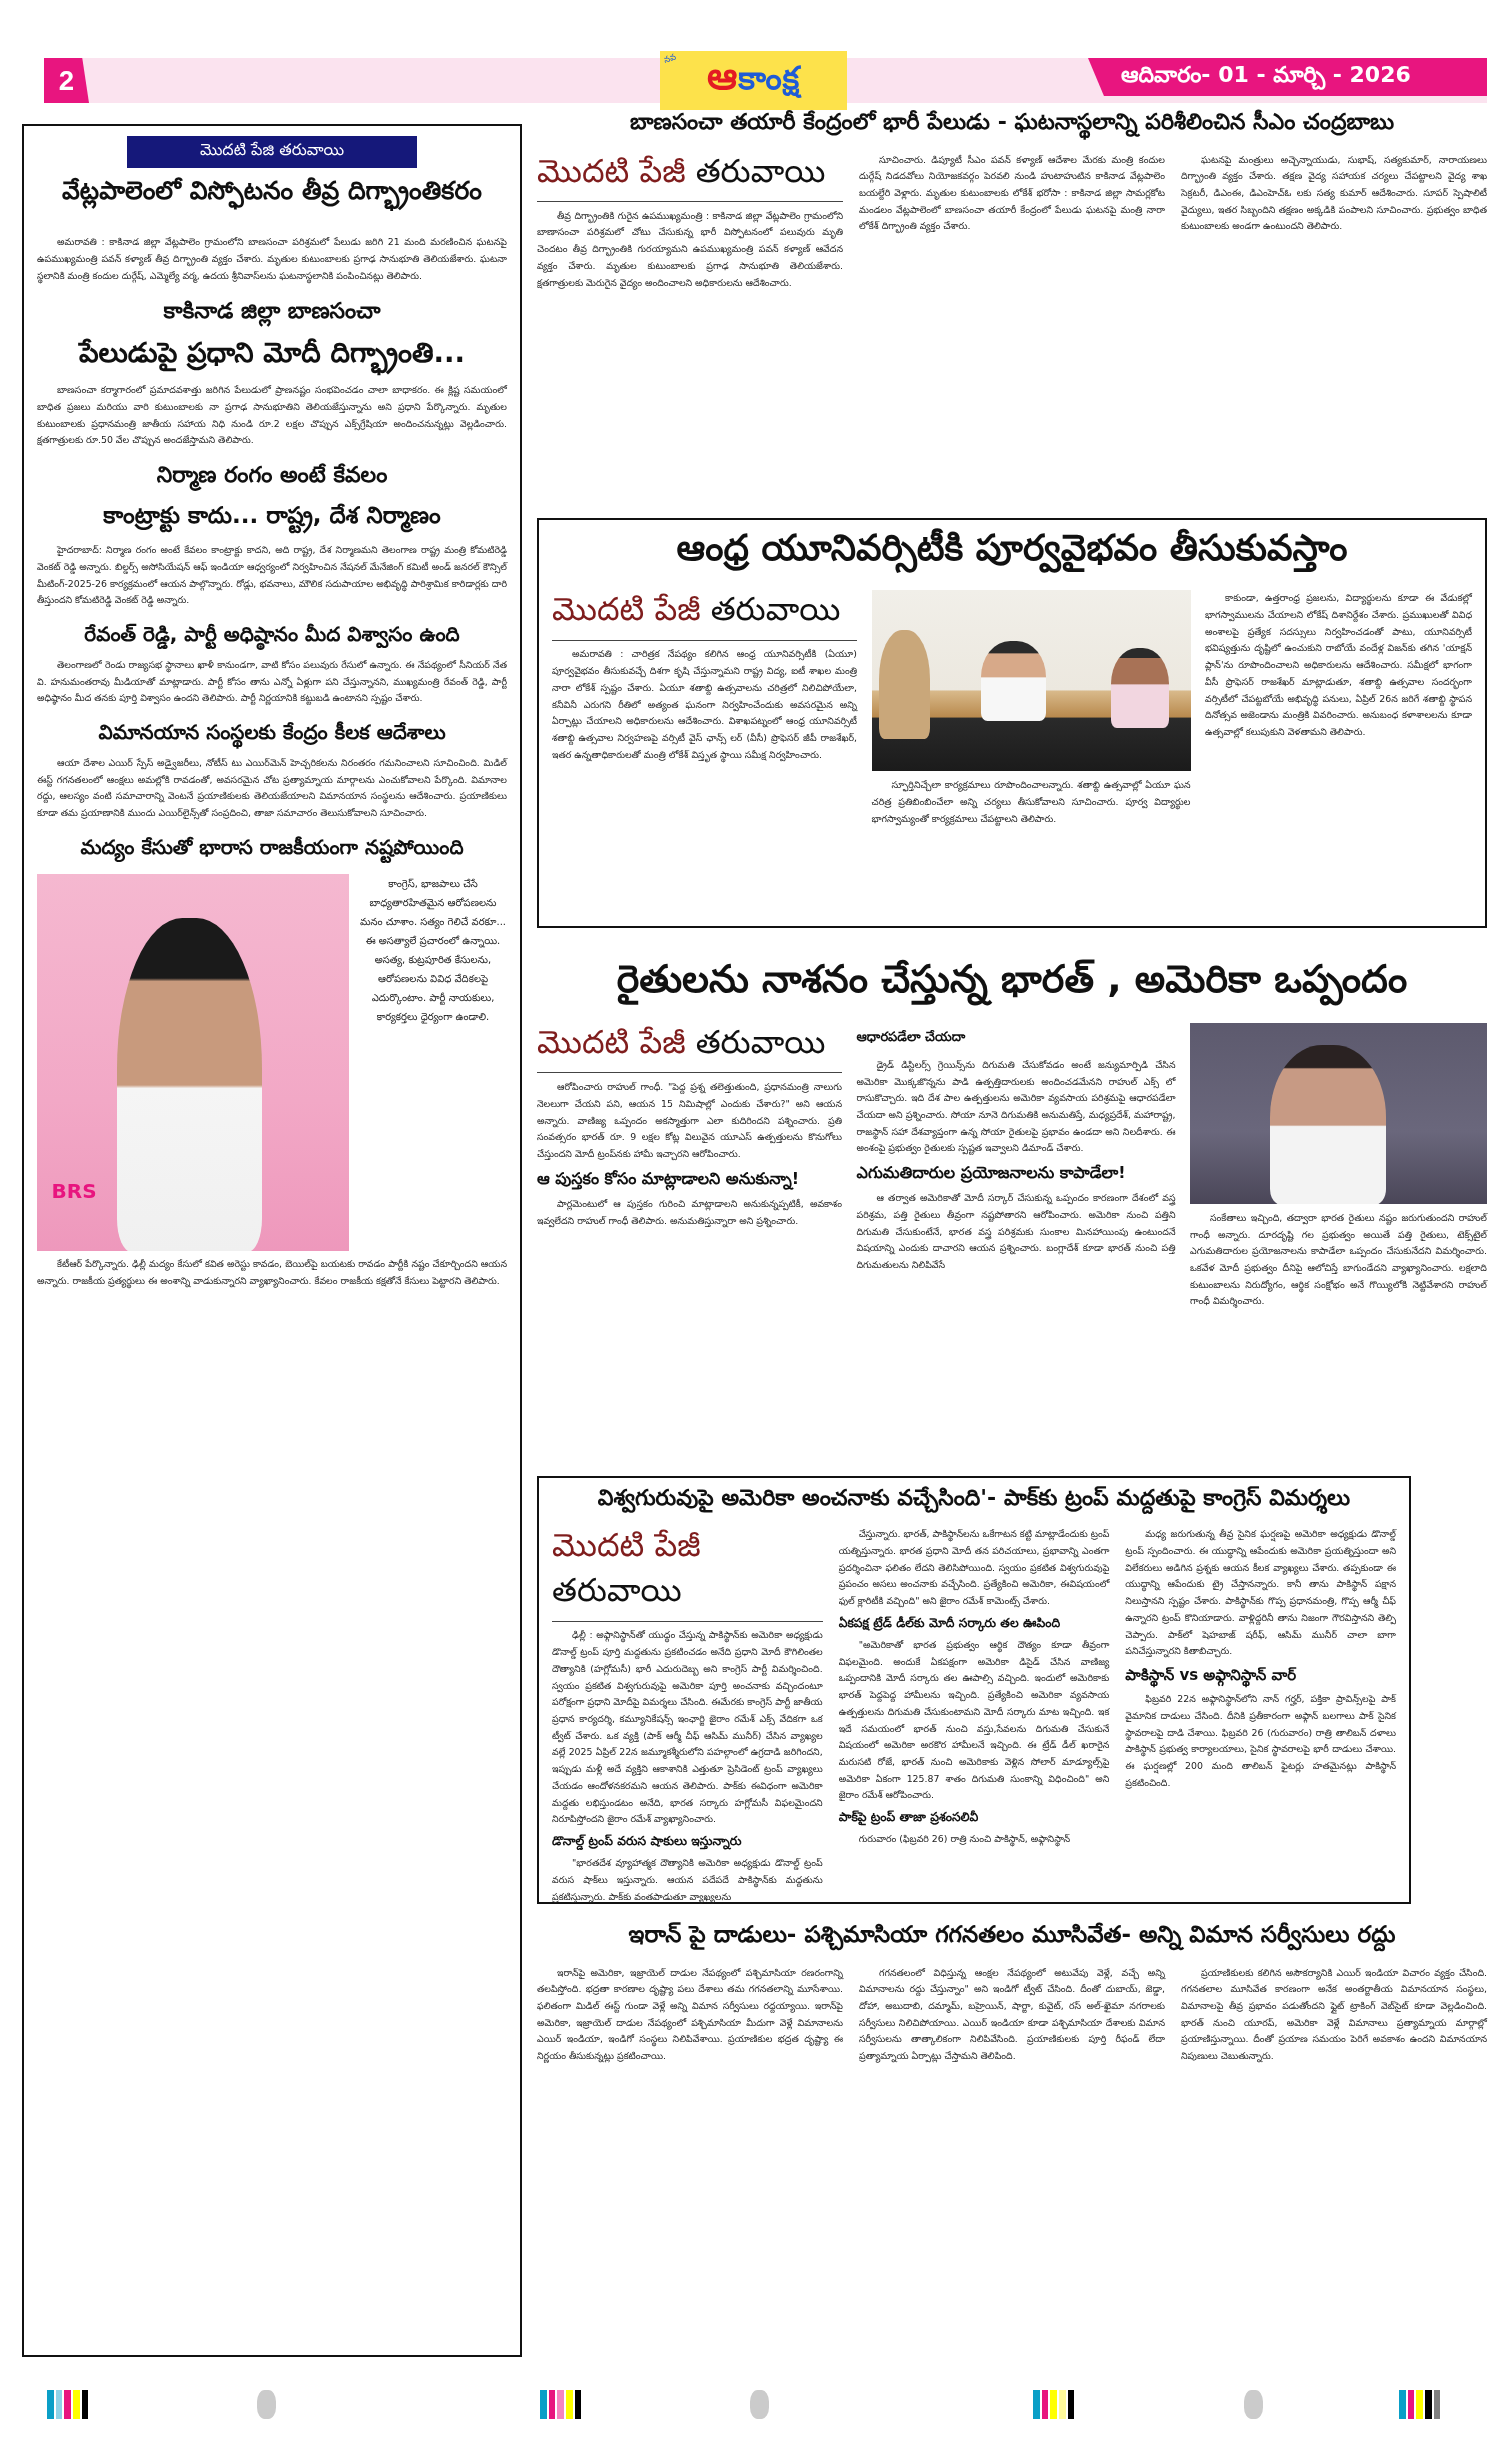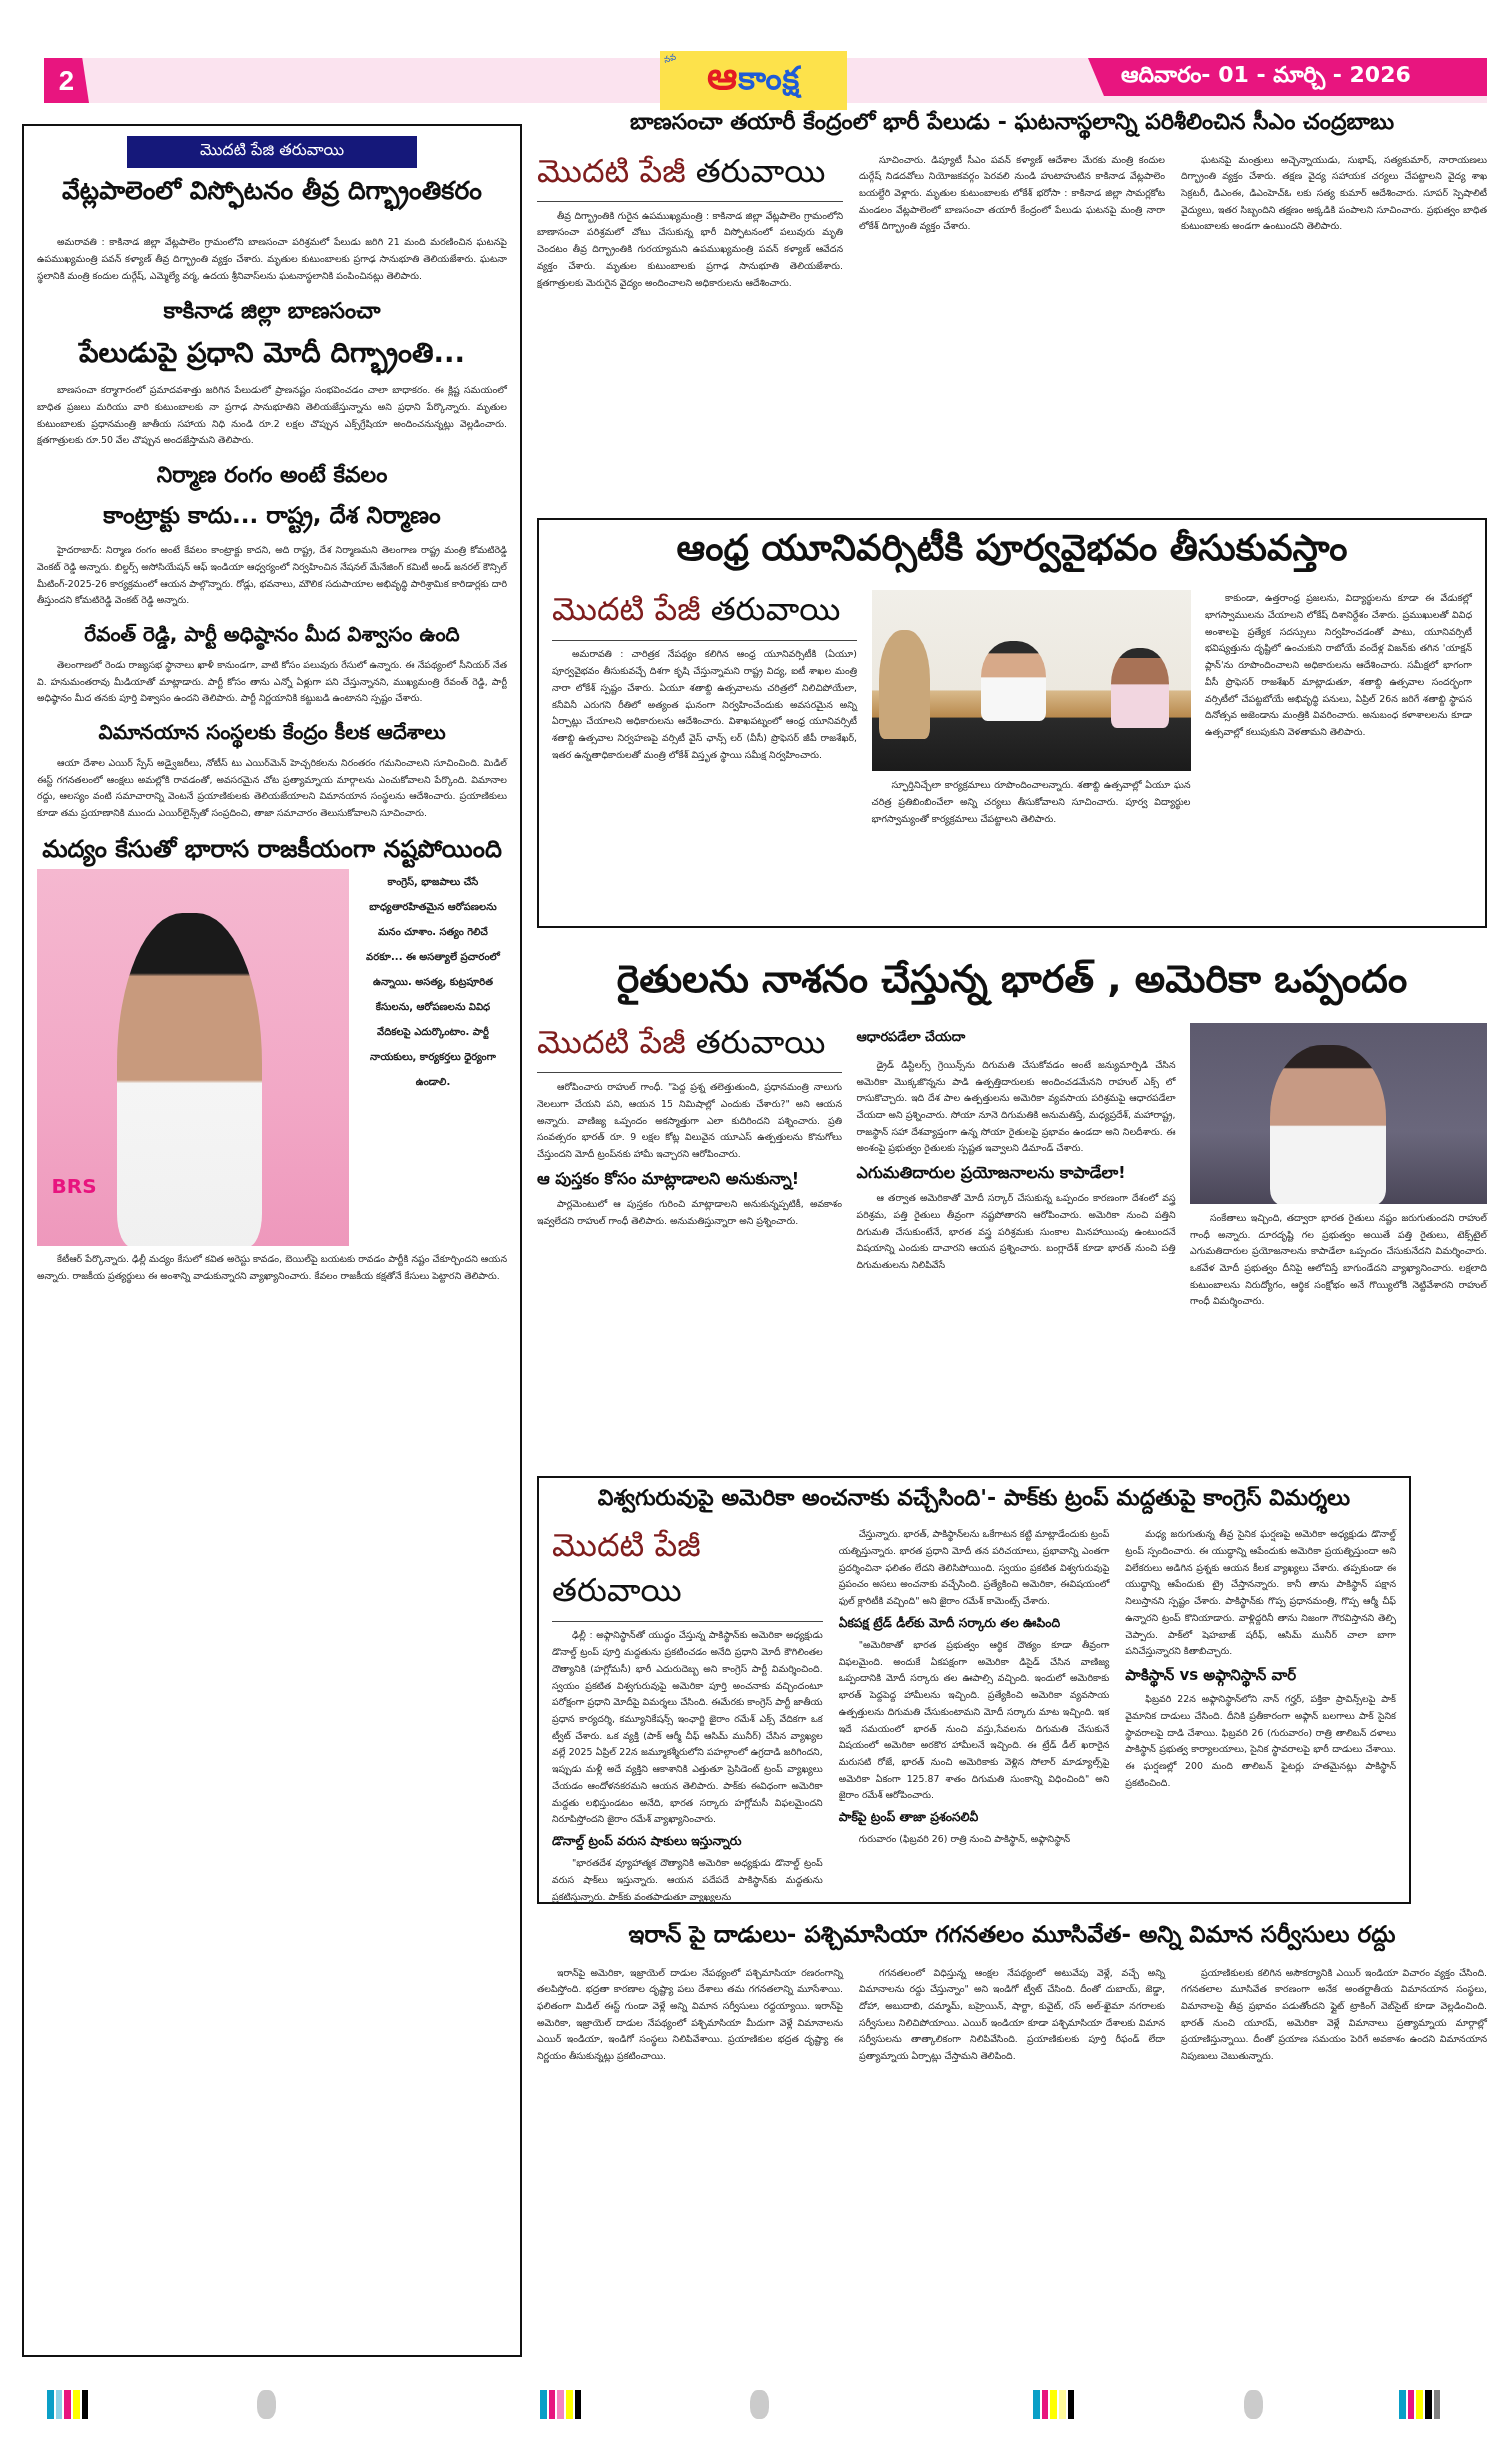--- a/index.html
+++ b/index.html
@@ -90,27 +90,27 @@
   </div>
 
   <div style="margin-top:13px;">
     <div class="hl-left" style="font-size:20px; margin-bottom:5.8px;">విమానయాన సంస్థలకు కేంద్రం కీలక ఆదేశాలు</div>
     <div class="col-text">
         <p>ఆయా దేశాల ఎయిర్ స్పేస్ అడ్వైజరీలు, నోటీస్ టు ఎయిర్‌మెన్ హెచ్చరికలను నిరంతరం గమనించాలని సూచించింది. మిడిల్ ఈస్ట్ గగనతలంలో ఆంక్షలు అమల్లోకి రావడంతో, అవసరమైన చోట ప్రత్యామ్నాయ మార్గాలను ఎంచుకోవాలని పేర్కొంది. విమానాల రద్దు, ఆలస్యం వంటి సమాచారాన్ని వెంటనే ప్రయాణికులకు తెలియజేయాలని విమానయాన సంస్థలను ఆదేశించారు. ప్రయాణికులు కూడా తమ ప్రయాణానికి ముందు ఎయిర్‌లైన్స్‌తో సంప్రదించి, తాజా సమాచారం తెలుసుకోవాలని సూచించారు.</p>
       </div>
   </div>
 
   <div style="margin-top:13px;">
-    <div class="hl-left" style="font-size:24px; margin-bottom:0;">మద్యం కేసుతో భారాస రాజకీయంగా నష్టపోయింది</div>
+    <div class="hl-left" style="font-size:20px; margin-bottom:10px;">మద్యం కేసుతో భారాస రాజకీయంగా నష్టపోయింది</div>
     <div style="display:flex; gap:10px;">
       <div class="photo photo-ktr" style="width:312px; height:377px;">
         <div class="person" style="left:80px; top:44px; width:145px; height:334px; background:linear-gradient(180deg,#1a1a1a 0%,#1a1a1a 18%,#c89a7d 19%,#c89a7d 50%,#f5f5f5 51%,#f0f0f0 100%);"></div>
         <div style="position:absolute; left:14.5px; top:305px; font-weight:bold; font-size:20px; color:#e8157f;">BRS</div>
       </div>
-      <div class="col-text" style="flex:1; text-align:center; font-size:10px; line-height:25px;font-weight:bold;"><span>కాంగ్రెస్, భాజపాలు చేసే బాధ్యతారహితమైన ఆరోపణలను మనం చూశాం. సత్యం గెలిచే వరకూ... ఈ అసత్యాలే ప్రచారంలో ఉన్నాయి. అసత్య, కుట్రపూరిత కేసులను, ఆరోపణలను వివిధ వేదికలపై ఎదుర్కొంటాం. పార్టీ నాయకులు, కార్యకర్తలు ధైర్యంగా ఉండాలి.</span></div>
+      <div class="col-text" style="flex:1; text-align:center; font-size:10px; line-height:19px;"><span>కాంగ్రెస్, భాజపాలు చేసే బాధ్యతారహితమైన ఆరోపణలను మనం చూశాం. సత్యం గెలిచే వరకూ... ఈ అసత్యాలే ప్రచారంలో ఉన్నాయి. అసత్య, కుట్రపూరిత కేసులను, ఆరోపణలను వివిధ వేదికలపై ఎదుర్కొంటాం. పార్టీ నాయకులు, కార్యకర్తలు ధైర్యంగా ఉండాలి.</span></div>
     </div>
     <div class="col-text" style="margin-top:5.8px;">
         <p>కేటీఆర్ పేర్కొన్నారు. ఢిల్లీ మద్యం కేసులో కవిత అరెస్టు కావడం, బెయిల్‌పై బయటకు రావడం పార్టీకి నష్టం చేకూర్చిందని ఆయన అన్నారు. రాజకీయ ప్రత్యర్థులు ఈ అంశాన్ని వాడుకున్నారని వ్యాఖ్యానించారు. కేవలం రాజకీయ కక్షతోనే కేసులు పెట్టారని తెలిపారు.</p>
       </div>
   </div>
 </div>
 
 <div style="position:absolute; left:537px; top:109px; width:950px;">
   <div class="headline-xl" style="font-size:22px; text-align:center;">బాణసంచా తయారీ కేంద్రంలో భారీ పేలుడు - ఘటనాస్థలాన్ని పరిశీలించిన సీఎం చంద్రబాబు</div>
   <div class="cols3" style="margin-top:11.6px;">

